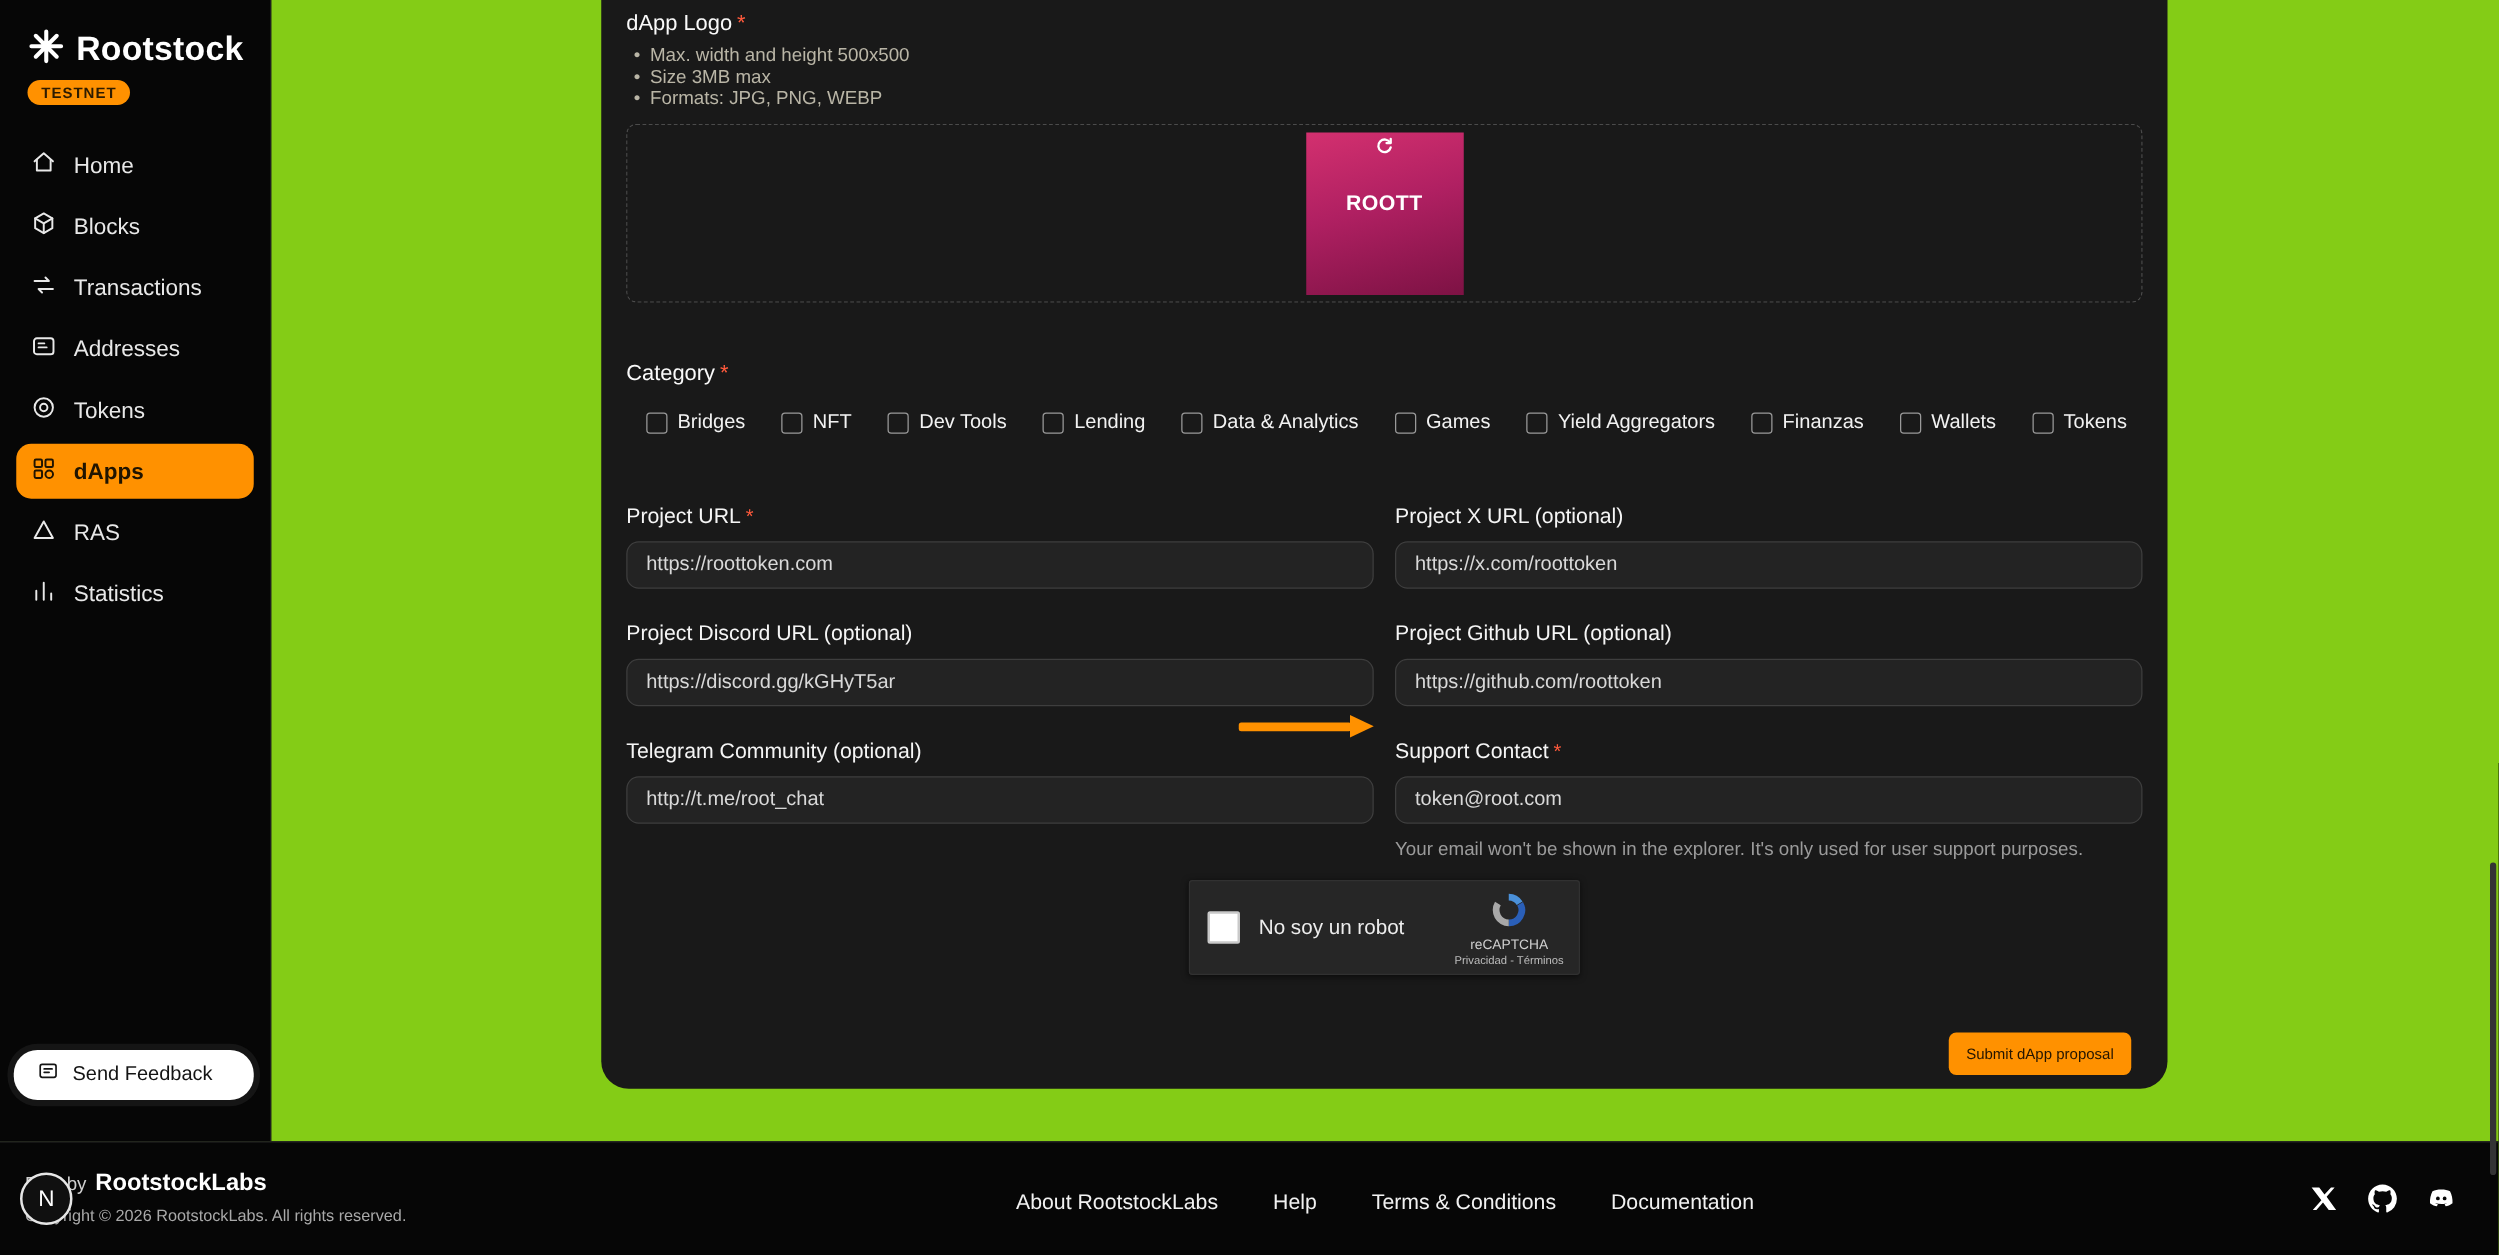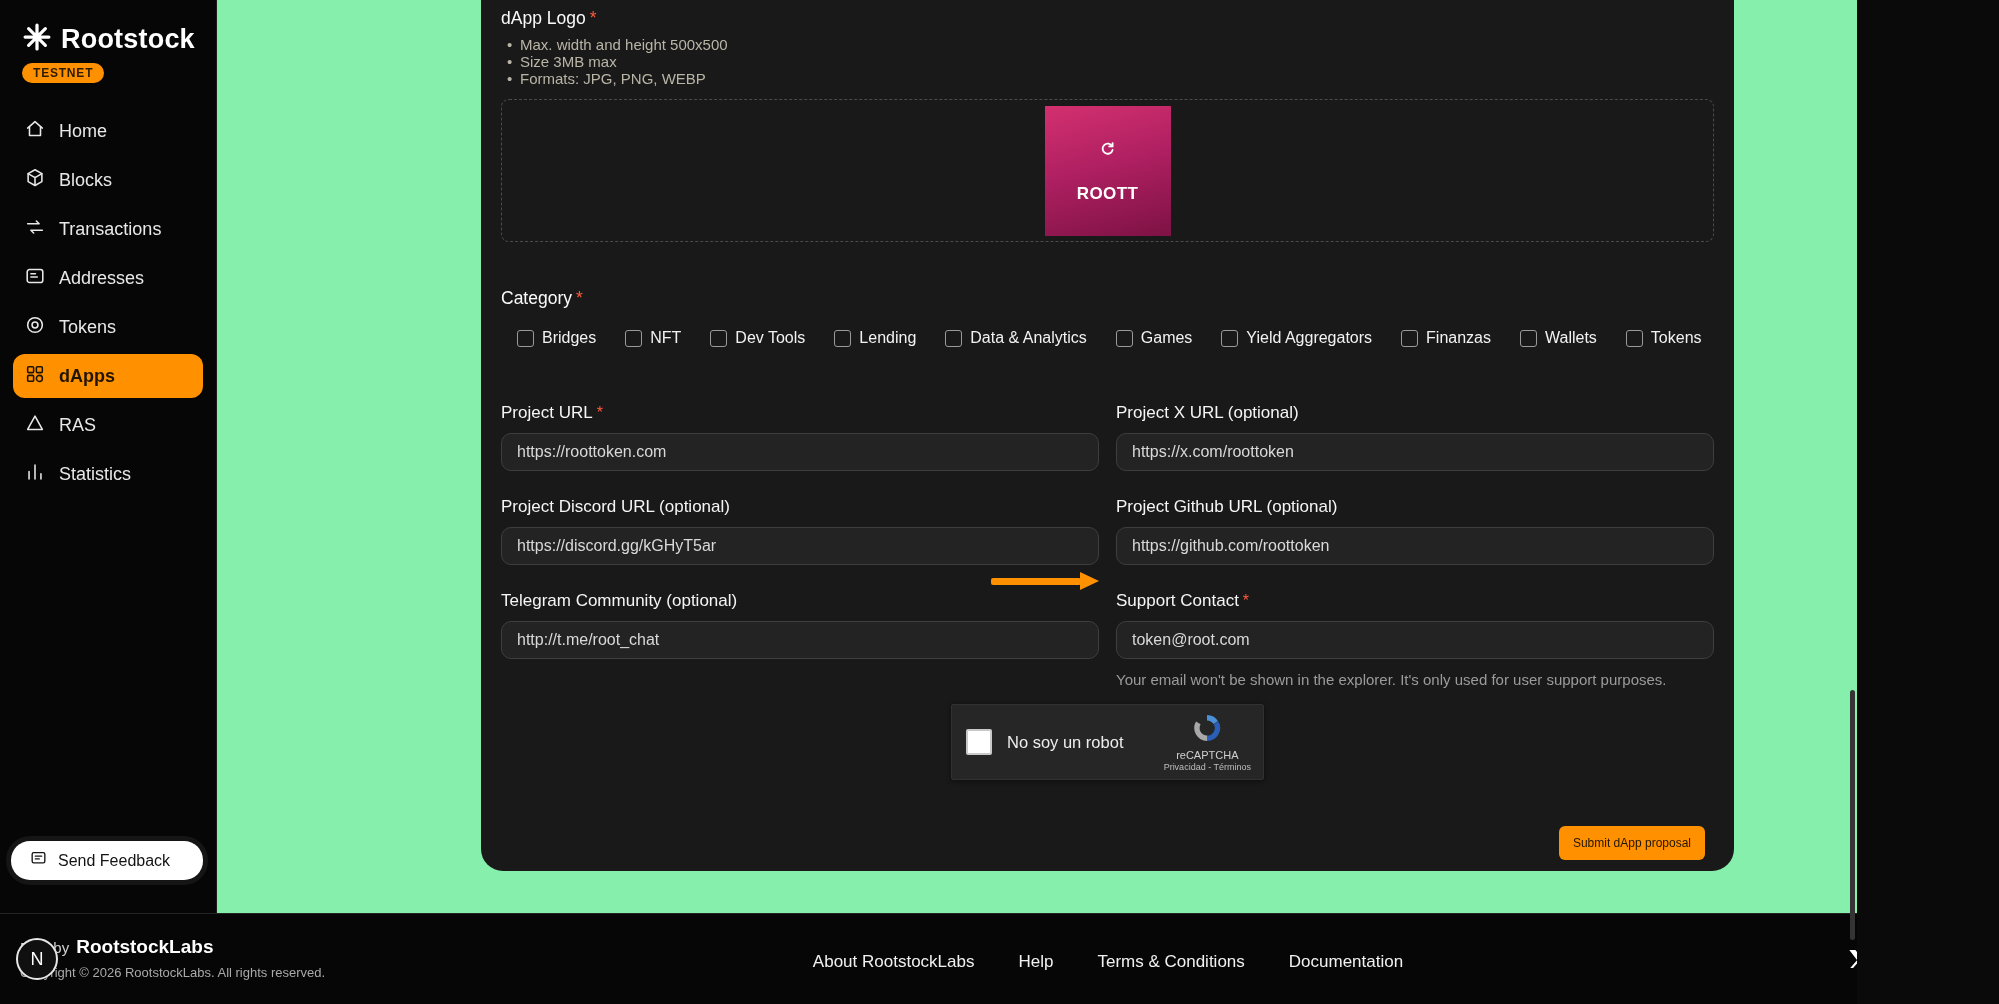--- a/index.html
+++ b/index.html
@@ -1,18 +1,18 @@
 <!DOCTYPE html>
 <html><head>
 <meta charset="utf-8">
 <style>
   * { box-sizing: border-box; }
   html,body { margin:0; padding:0; background:#0a0a0a; }
   body { font-family:"Liberation Sans", sans-serif; }
-  .page { position:relative; width:1857px; height:1004px; background:#86efac; overflow:hidden; }
+  .page { position:relative; width:1999px; height:1004px; background:#84cc16; overflow:hidden; }
 
   
   .sidebar { position:absolute; left:0; top:0; width:217px; height:913px; background:#060606; border-right:1px solid #1d1d1d; }
   .brand { padding:22px 18px 0 22px; }
   .brand-row { display:flex; align-items:center; gap:9px; cursor:pointer; }
   .brand-name { color:#fff; font-size:27px; font-weight:700; letter-spacing:.2px; }
   .badge { display:inline-block; margin-top:7px; background:#ff9100; color:#2e1c00; font-size:12px; font-weight:700; letter-spacing:.8px; padding:3px 11px; border-radius:10px; }
   .nav { margin-top:26px; }
   .nav-item { display:flex; align-items:center; gap:13px; height:44px; margin:5px 13px; padding:0 11px; border-radius:12px; color:#e8e8e8; font-size:18px; cursor:pointer; }
   .nav-item svg { width:22px; height:22px; flex:0 0 auto; }
@@ -22,21 +22,21 @@
   .feedback svg { width:19px; height:19px; }
 
   
   .panel { position:absolute; left:481px; top:0; width:1253px; height:871px; background:#191919; border-radius:0 0 22px 22px; padding:8px 20px 0 20px; }
   .section-label { font-size:17.5px; color:#fafafa; font-weight:500; }
   .req { color:#ff5a3c; margin-left:4px; }
   .rules { margin:8px 0 0 4px; padding:0; list-style:none; }
   .rules li { position:relative; padding-left:15px; font-size:15px; line-height:16px; color:#b9b5a6; margin-top:1px; }
   .rules li::before { content:"•"; position:absolute; left:2px; }
   .upload { margin-top:12px; height:143px; border:1.5px dashed #4b4b4b; border-radius:8px; display:flex; align-items:center; justify-content:center; cursor:pointer; }
-  .tile { width:126px; height:130px; background:linear-gradient(165deg,#d3306f 0%,#b02062 45%,#7d1244 100%); display:flex; flex-direction:column; align-items:center; justify-content:center; gap:20px; color:#fff; }
+  .tile { width:126px; height:130px; background:linear-gradient(165deg,#d3306f 0%,#b02062 45%,#7d1244 100%); display:flex; flex-direction:column; align-items:center; justify-content:flex-start; gap:20px; color:#fff; }
   .tile svg { width:22px; height:22px; }
   .tile-name { font-size:17px; font-weight:700; letter-spacing:.4px; }
 
   .cat-label { margin-top:46px; }
   .cat-row { margin-top:20px; display:flex; align-items:center; gap:13px; }
   .cb { display:flex; align-items:center; gap:8px; font-size:16px; color:#f2f2f2; cursor:pointer; white-space:nowrap;margin-left:16px; }
   .cbox { appearance:none; -webkit-appearance:none; width:17px; height:17px; border:1.5px solid #9a9a9a; border-radius:3px; background:transparent; margin:0; cursor:pointer; }
 
   .form-grid { margin-top:56px; display:grid; grid-template-columns:1fr 1fr; column-gap:17px; row-gap:26px; }
   .field-label { font-size:17px; color:#f5f5f5; }

